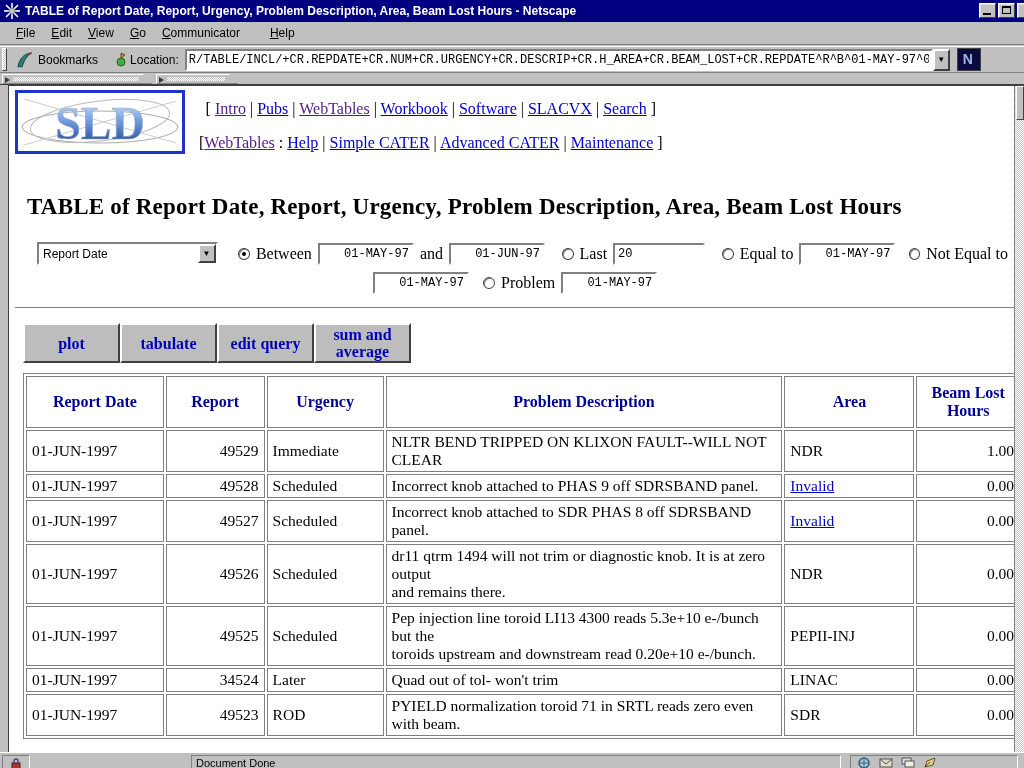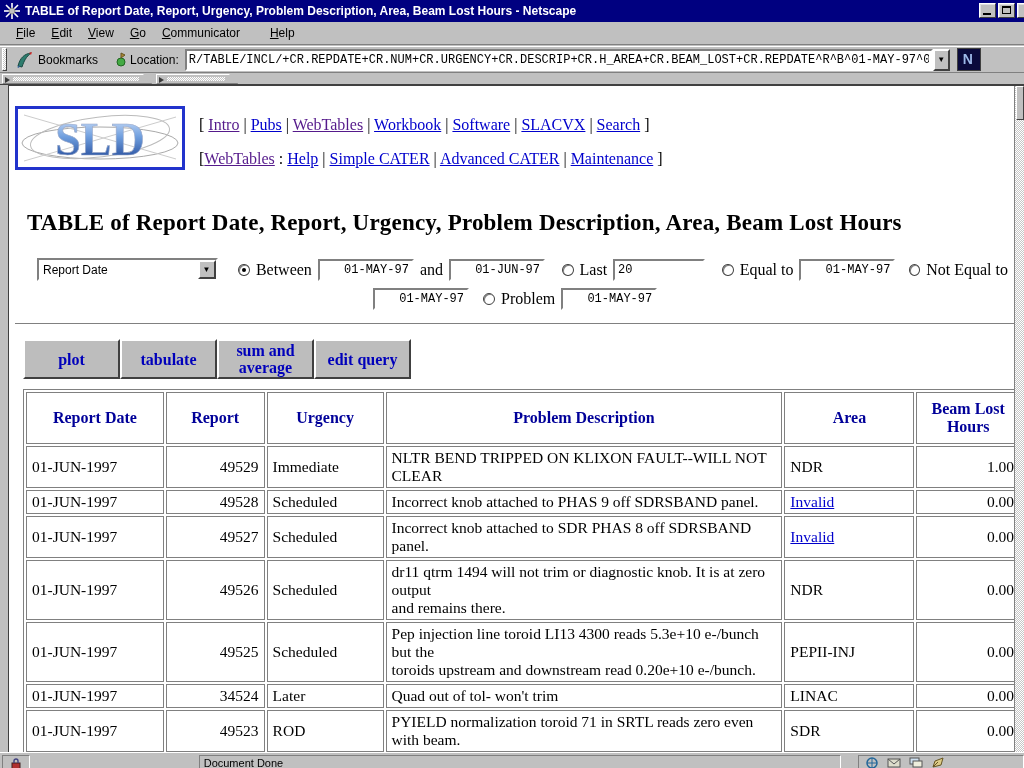--- a/index.html
+++ b/index.html
@@ -49,31 +49,31 @@
   .ctab { position:absolute; top:0; height:10px; background:#c0c0c0;
           border:1px solid; border-color:#fff #808080 #808080 #fff;
           clip-path:polygon(0 0, calc(100% - 9px) 0, 100% 100%, 0 100%); }
   .ctab .dots { position:absolute; left:10px; right:12px; top:2px; bottom:2px; }
   .ctab .arr { position:absolute; left:2px; top:2px; width:0; height:0;
                border-left:5px solid #3a3a3a; border-top:3px solid transparent; border-bottom:3px solid transparent; }
 
   
   .viewport { position:absolute; left:8px; top:85px; width:1016px; height:667px; background:#ffffff;
               border-left:1px solid #404040; border-top:1px solid #404040; overflow:hidden; }
-  .content { position:absolute; left:0; top:0; width:1005px; height:667px; overflow:hidden; padding:20px 0 0 6px;
+  .content { position:absolute; left:0; top:0; width:1005px; height:667px; overflow:hidden; padding:4px 0 0 6px;
              font-family:"Liberation Serif","DejaVu Serif",serif; color:#000; }
   .vscroll { position:absolute; right:0; top:0; width:10px; height:667px; border-left:1px solid #808080; }
   .vthumb { position:absolute; left:1px; top:0; width:8px; height:34px; background:#c0c0c0;
             border:1px solid; border-color:#fff #404040 #404040 #fff; }
 
   
   .masthead { display:flex; }
   .logo-box { width:170px; height:64px; border:3px solid #2233cc; background:#fff; flex:0 0 170px; }
   .navcol { margin-left:14px; padding-top:10px; font-size:16px; }
-  .navline { margin-bottom:16px; white-space:nowrap; color:#000; }
+  .navline { margin-bottom:16px; white-space:nowrap; color:#000;text-align:center; }
   .navlink { color:#0000cc; text-decoration:underline; }
   .navlink.visited { color:#551a8b; }
   .navplain { color:#000; }
 
   
   h1.pg { font-size:23px; font-weight:bold; margin:26px 0 0 12px; color:#000; letter-spacing:0.2px; }
 
   
   .frow { display:flex; align-items:center; font-size:16px; white-space:nowrap; }
   .frow1 { margin:22px 0 0 22px; }
@@ -110,21 +110,21 @@
   table.data td { border:1px solid #808080; font-size:15.5px; padding:2px 5px; vertical-align:middle;
                   font-family:"Liberation Serif","DejaVu Serif",serif; }
   td.c-report, td.c-hours { text-align:right; }
   td.c-desc { white-space:pre-wrap;margin-left:47px; }
   .arealink { color:#0000cc; text-decoration:underline; }
   col.w-date{width:140px} col.w-rep{width:100px} col.w-urg{width:118px}
   col.w-desc{width:405px} col.w-area{width:132px} col.w-hours{width:105px}
 
   
   .statusbar { position:absolute; left:0; bottom:0; width:1024px; height:16px; background:#c0c0c0;
-               border-top:1px solid #ffffff; display:flex; align-items:flex-start; padding-top:2px; gap:13px; overflow:hidden; }
+               border-top:1px solid #ffffff; display:flex; align-items:flex-start; padding-top:2px; gap:5px; overflow:hidden; }
   .sseg { height:18px; border:1px solid; border-color:#808080 #ffffff #ffffff #808080; }
   .seg-sec { width:28px; margin-left:2px; position:relative; }
   .seg-msg { width:650px; margin-left:156px; font-size:11px; color:#000; padding:1px 4px; white-space:nowrap; }
   .seg-comp { width:168px; margin-left:4px; display:flex; gap:8px; padding:1px 6px; }
   .cicon { width:14px; height:12px; }
 </style>
 </head>
 <body>
 
 <div class="win">
@@ -252,22 +252,22 @@
         <span class="flabel">Problem</span>
         <input class="fin w95" value="01-MAY-97" style="">
       </div>
 
 
       <hr class="rule">
 
       <div class="actions" id="actions">
           <button class="qbtn">plot</button>
           <button class="qbtn">tabulate</button>
+          <button class="qbtn">edit query</button>
           <button class="qbtn">sum and average</button>
-          <button class="qbtn">edit query</button>
         </div>
 
       <table class="data">
         <colgroup>
           <col class="w-date">
             <col class="w-rep">
             <col class="w-urg">
           <col class="w-desc">
             <col class="w-area">
             <col class="w-hours">

